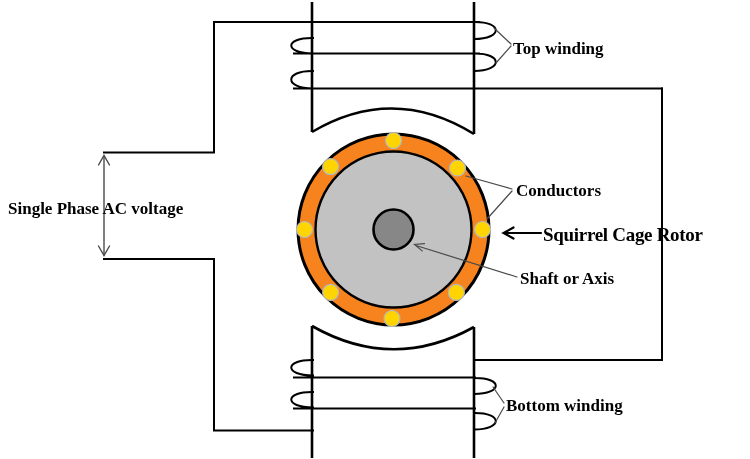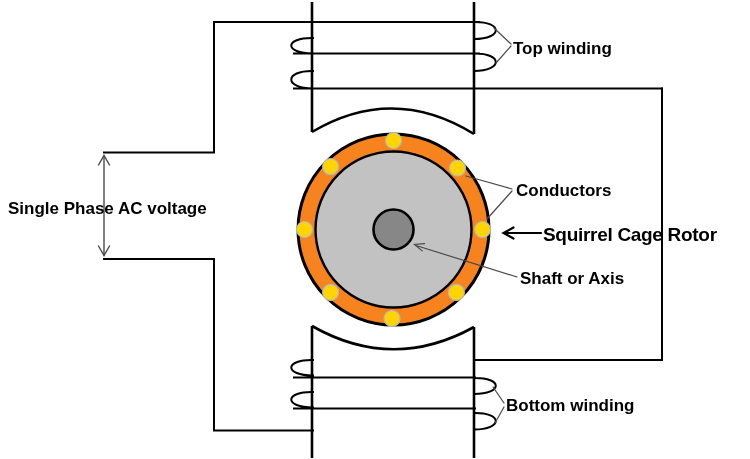--- a/index.html
+++ b/index.html
@@ -1,17 +1,17 @@
 <!DOCTYPE html>
 <html><head>
 <meta charset="utf-8">
 <style>
   html,body{margin:0;padding:0;background:#fff;}
   .stage{position:relative;width:750px;height:459px;background:#fff;overflow:hidden;
-         font-family:Liberation Sans, sans-serif;}
+         font-family:Liberation Serif, serif;}
   svg{display:block;}
   .wire{fill:none;stroke:#000;stroke-width:2;stroke-linecap:square;}
   .limb{fill:none;stroke:#000;stroke-width:2.6;stroke-linecap:butt;}
   .ringc{stroke:#000;stroke-width:3;}
   .bodyc{stroke:#000;stroke-width:2.4;}
   .shaftc{stroke:#000;stroke-width:2.6;}
   .cond{stroke-width:1.2;}
   .leader{fill:none;stroke-width:1.2;stroke-linecap:round;}
   .athin{fill:none;stroke-width:1.4;stroke-linecap:round;}
   .ptr{fill:none;stroke:#000;stroke-width:2.2;stroke-linecap:round;}

